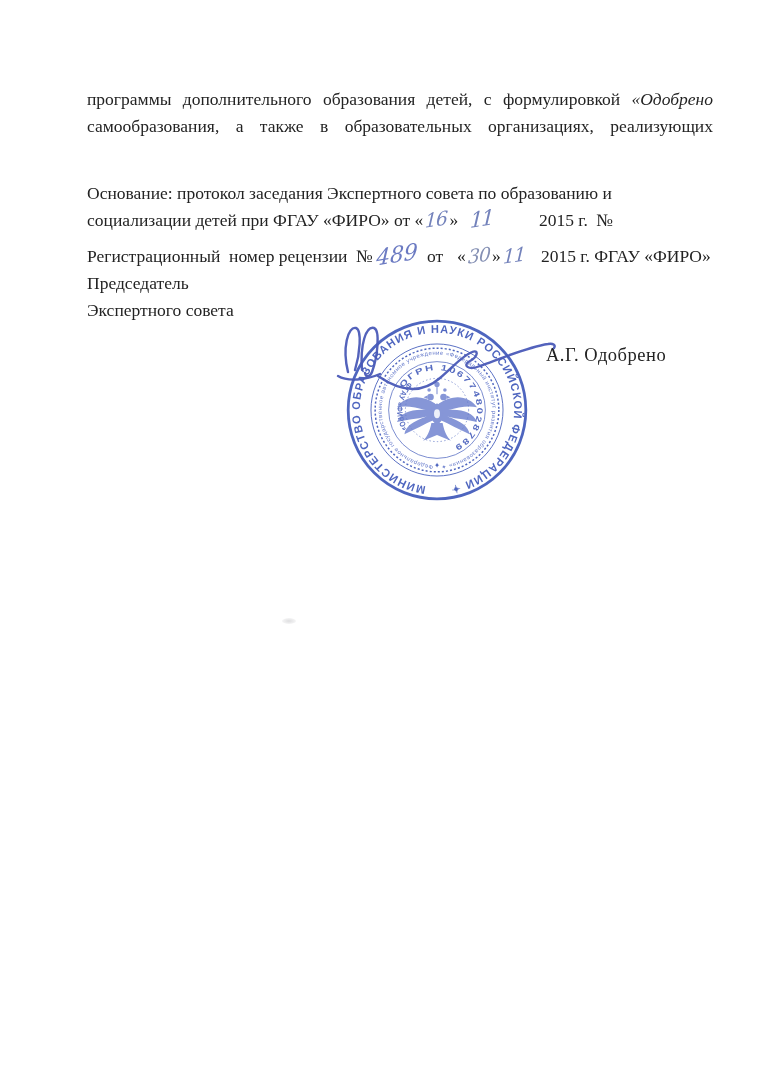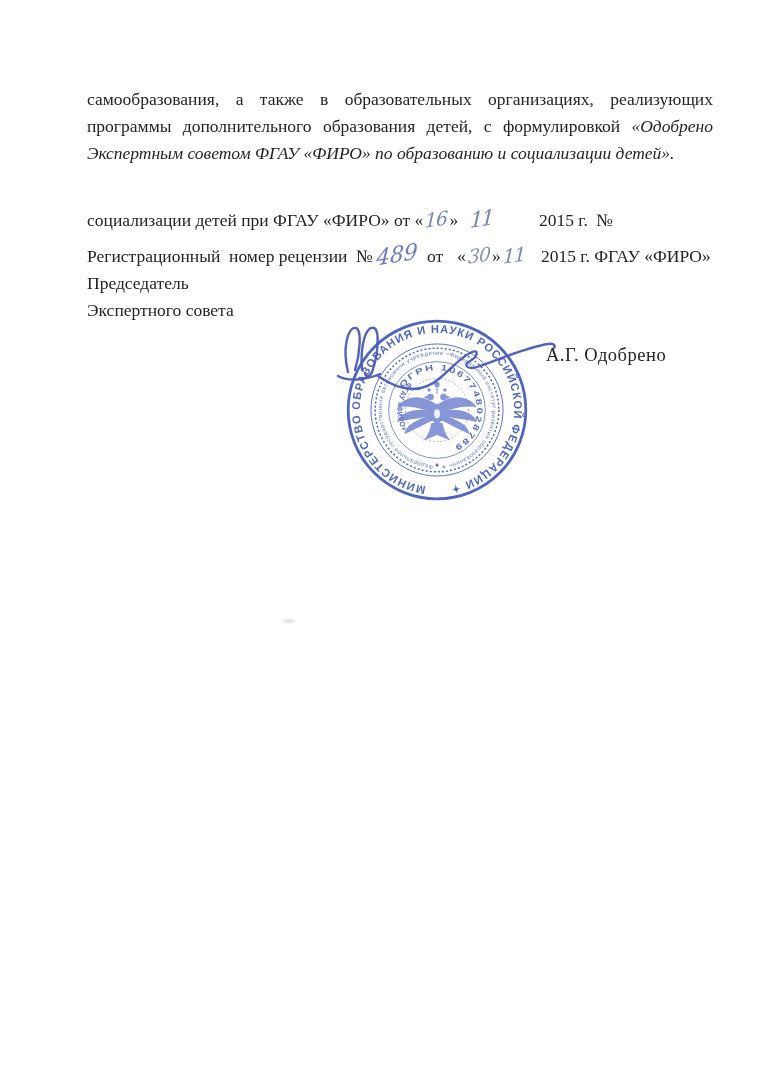--- a/index.html
+++ b/index.html
@@ -74,26 +74,26 @@
   }
 </style>
 </head>
 <body>
 
 <div class="page">
 
   <div class="content">
 
     <div>
+      <div class="jline"><span>программы дополнительного образования детей,  с формулировкой  </span><em class="q">«Одобрено</em></div>
       <div class="jline"><span>самообразования, а также в образовательных организациях, реализующих</span></div>
-      <div class="jline"><span>программы дополнительного образования детей,  с формулировкой  </span><em class="q">«Одобрено</em></div>
-      <div class="line"><em class="q">Экспертным советом ФГАУ «ФИРО» по образованию и социализации детей».</em></div>
     </div>
 
     <div class="basis">
+      <div class="line">Основание: протокол заседания Экспертного совета по образованию и</div>
       <div class="line"><span>социализации детей при ФГАУ «ФИРО» от «</span><span class="hw hw-day">16</span><span>»</span><span class="hw hw-month">11</span><span class="gap-lg">2015 г.  №</span></div>
     </div>
 
     <div class="registration line"><span>Регистрационный  номер рецензии  №</span><span class="hw hw-num">489</span><span class="gap-sm">от</span><span class="gap-md">«</span><span class="hw hw-day hw-faded">30</span><span>»</span><span class="hw hw-day">11</span><span class="gap-md">2015 г. ФГАУ «ФИРО»</span></div>
 
     <div class="sig-titles">
       <div class="line">Председатель</div>
       <div class="line">Экспертного совета</div>
     </div>
 

